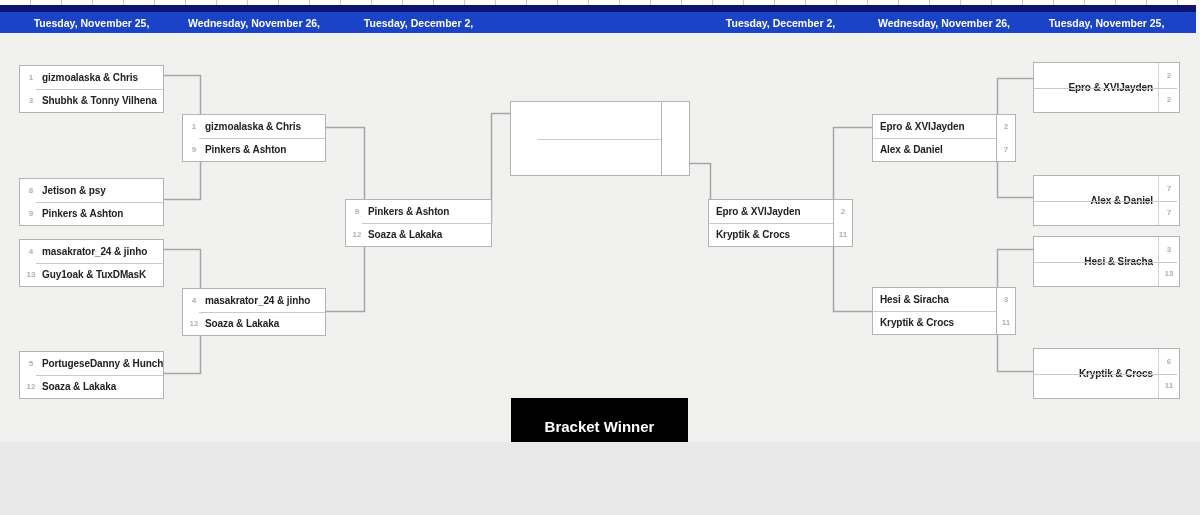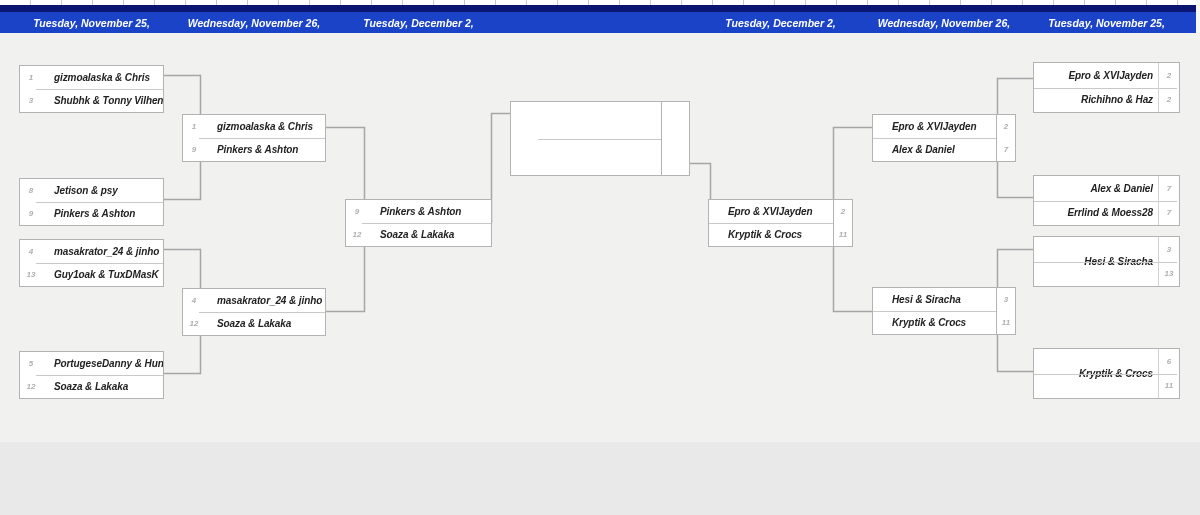--- a/index.html
+++ b/index.html
@@ -1,17 +1,17 @@
 <!DOCTYPE html>
 <html><head>
 <meta charset="utf-8">
 <style>
   html,body{margin:0;padding:0;}
   body{font-family:"Liberation Sans","DejaVu Sans",sans-serif;background:#e9e9e9;}
-  #stage{position:relative;width:1200px;height:442px;background:#f1f1f0;overflow:hidden;font-style:italic;}
+  #stage{position:relative;width:1200px;height:442px;background:#f1f1f0;overflow:hidden;}
 
   
   .top-cells{position:absolute;left:0;top:0;width:1200px;height:5px;
     background:repeating-linear-gradient(to right,#ffffff 0 30px,#c9c9c9 30px 31px);}
   .navy-bar{position:absolute;left:0;top:5px;width:1196px;height:7px;background:#0d1573;}
   .blue-bar{position:absolute;left:0;top:12px;width:1196px;height:21px;background:#1a43c8;}
   .corner-notch{position:absolute;left:1196px;top:0;width:4px;height:33px;background:#f7f7f7;}
   .date{position:absolute;top:12px;height:21px;z-index:3;display:flex;align-items:center;
     justify-content:center;white-space:nowrap;color:#ffffff;font-size:10.5px;font-weight:bold;}
 
@@ -22,21 +22,21 @@
   
   .match{position:absolute;z-index:2;background:#ffffff;border:1.5px solid #b3b3b3;
     box-sizing:border-box;display:flex;flex-direction:column;}
   .slot{flex:1;display:flex;align-items:center;min-width:0;}
   .divider{position:absolute;top:50%;height:0;border-top:1.2px solid #c9c9c9;}
   .v-left .divider{left:16px;right:0;}
   .v-r23 .divider{left:0;right:18px;}
   .v-r1 .divider{left:0;right:2px;}
   .v-final .divider{left:27px;right:27px;}
   .seed-left{flex:0 0 22px;text-align:center;font-size:8px;font-weight:bold;color:#b0b0b0;}
-  .name{font-size:10px;font-weight:bold;color:#222222;white-space:nowrap;overflow:hidden;letter-spacing:-0.1px;margin-left:12px;}
+  .name{font-size:10px;font-weight:bold;color:#222222;white-space:nowrap;overflow:hidden;letter-spacing:-0.1px;}
   .v-left .name{padding-right:3px;}
   .v-r23 .name{padding-left:7px;padding-right:2px;}
   .v-r1 .slot .name{flex:1;text-align:right;padding-right:26px;}
   .seedcol{position:absolute;top:0;bottom:0;right:0;display:flex;flex-direction:column;}
   .v-r23 .seedcol{width:18px;border-left:1px solid #b3b3b3;}
   .v-r1 .seedcol{width:20px;border-left:1px solid #d2d2d2;}
   .v-final .seedcol{width:27px;border-left:1px solid #b3b3b3;}
   .seedcol span{flex:1;display:flex;align-items:center;justify-content:center;
     font-size:8px;font-weight:bold;color:#b0b0b0;}
 
@@ -209,35 +209,29 @@
     <div class="seedcol">
         <span>3</span>
         <span>11</span>
       </div>
   </div>
 
   <div class="match v-r1" style="left:1033px;top:62px;width:147px;height:51px;">
     <div class="slot">
         <span class="name">Epro &amp; XVIJayden</span>
       </div>
-    <div class="slot">
-        <span class="name">Richihno &amp; Haz</span>
-      </div>
     <i class="divider"></i>
     <div class="seedcol">
         <span>2</span>
         <span>2</span>
       </div>
   </div>
   <div class="match v-r1" style="left:1033px;top:175px;width:147px;height:51px;">
     <div class="slot">
         <span class="name">Alex &amp; Daniel</span>
-      </div>
-    <div class="slot">
-        <span class="name">Errlind &amp; Moess28</span>
       </div>
     <i class="divider"></i>
     <div class="seedcol">
         <span>7</span>
         <span>7</span>
       </div>
   </div>
   <div class="match v-r1" style="left:1033px;top:236px;width:147px;height:51px;">
     <div class="slot">
         <span class="name">Hesi &amp; Siracha</span>
@@ -252,18 +246,19 @@
     <div class="slot">
         <span class="name">Kryptik &amp; Crocs</span>
       </div>
     <i class="divider"></i>
     <div class="seedcol">
         <span>6</span>
         <span>11</span>
       </div>
   </div>
 
+  <div class="winner-title">Bracket Winner</div>
   <div class="winner-select">
     <span class="winner-value"></span>
     <span class="dd-arrow">▾</span>
   </div>
 
 </div>
 
 </body></html>

